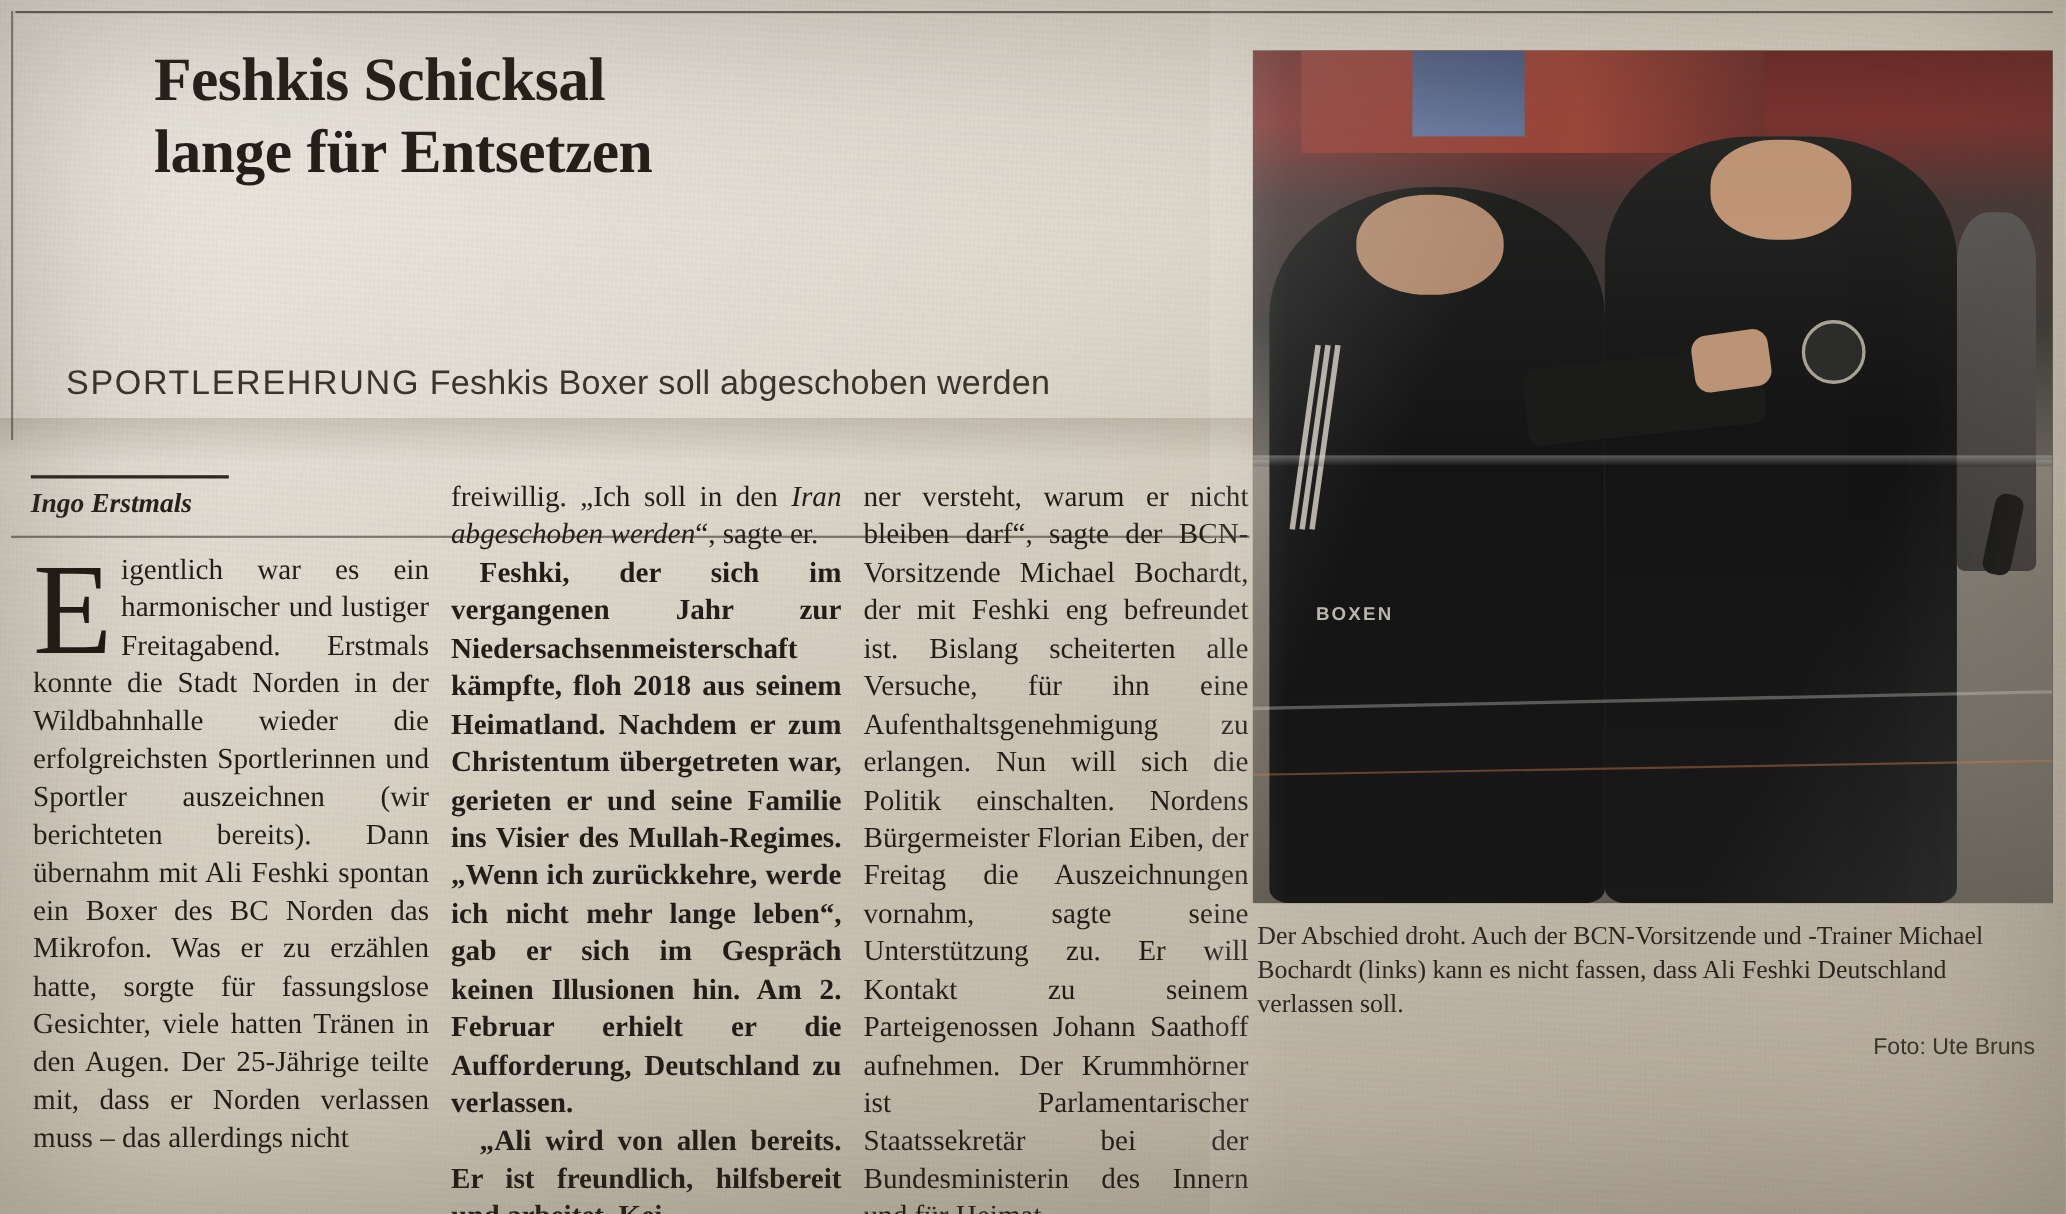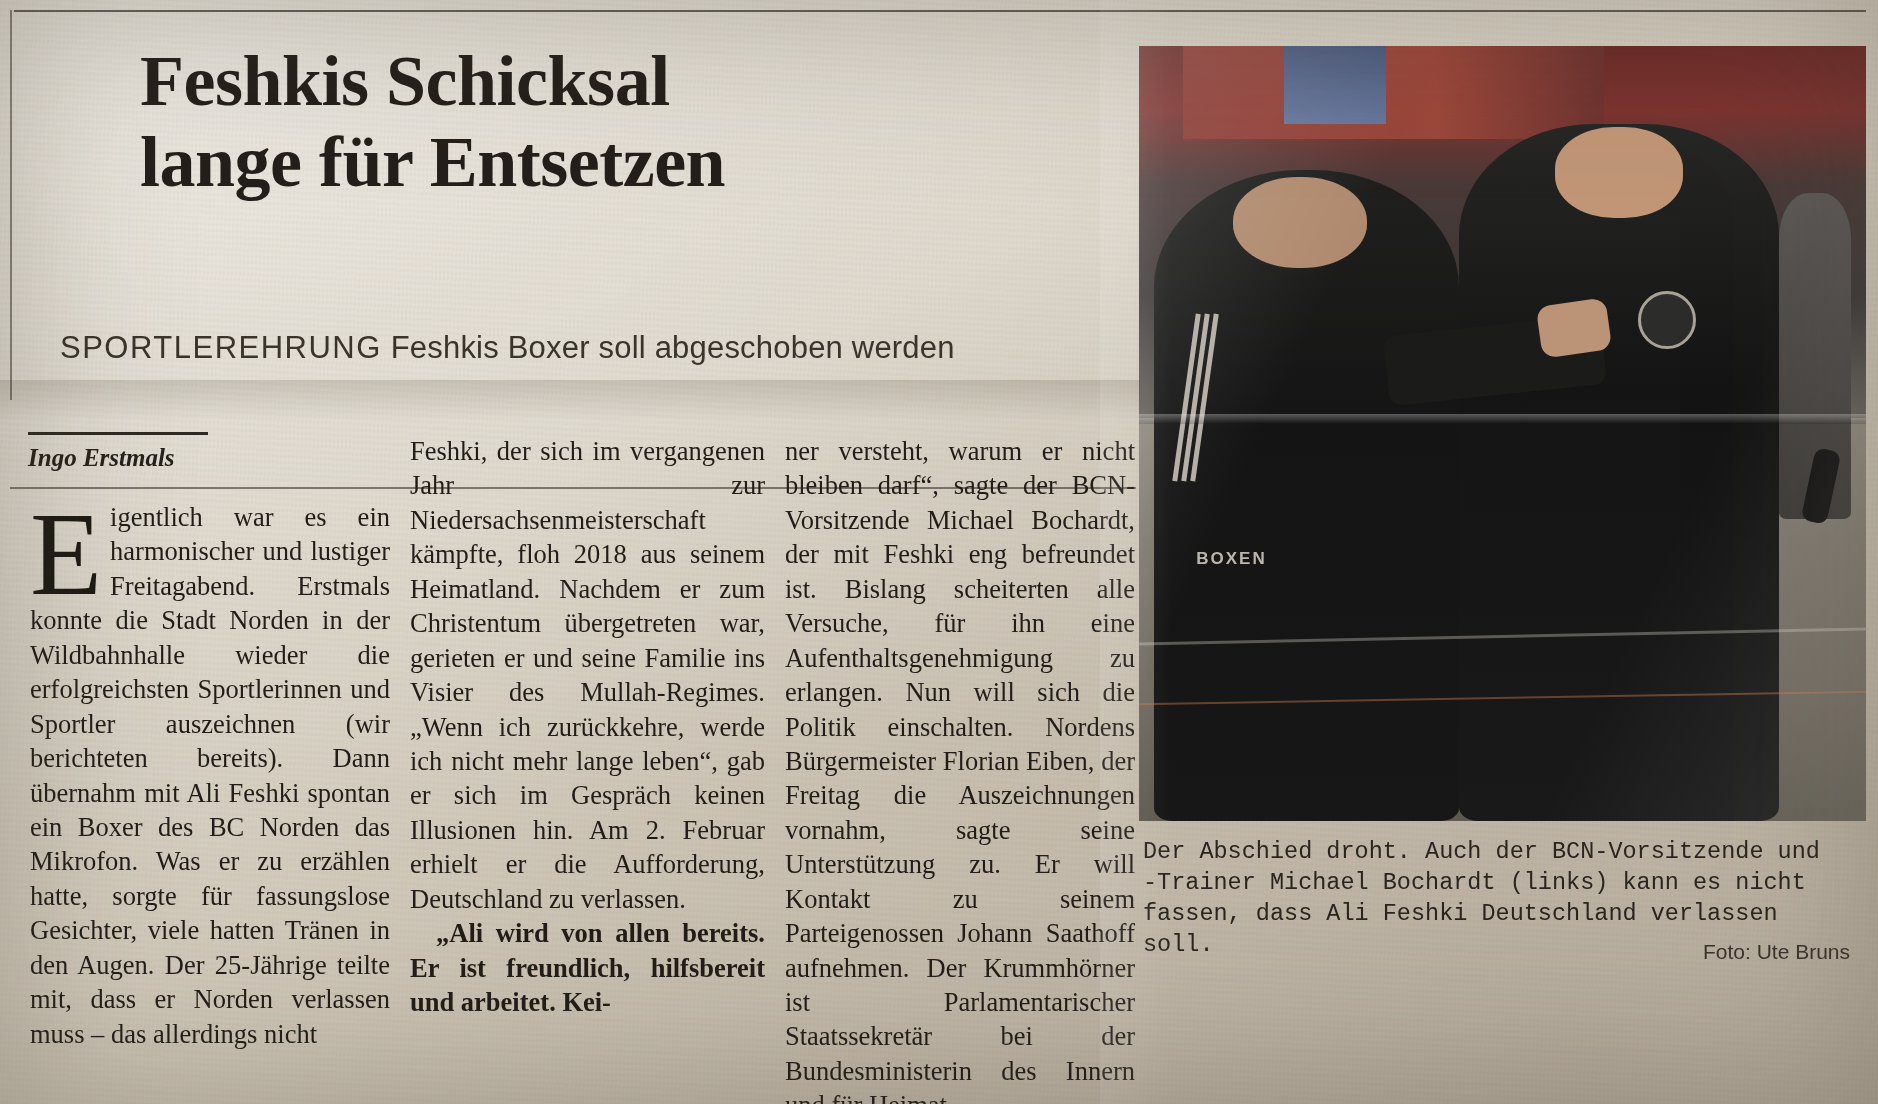--- a/index.html
+++ b/index.html
@@ -35,21 +35,21 @@
   }
   .left-edge{
     position:absolute;left:10px;top:10px;width:2px;height:390px;background:#3a342c;opacity:.55;
   }
 
   
   .headline{
     position:absolute;left:140px;top:46px;width:1000px;
     font-family:"Liberation Serif", serif;
     font-weight:700;
-    font-size:72px;
+    font-size:56px;
     line-height:0.98;
     color:#241f1a;
     letter-spacing:-0.5px;
   }
   .headline .l2{display:block;margin-top:10px;}
 
   .kicker{
     position:absolute;left:60px;top:330px;width:1120px;
     font-family:"Liberation Sans", sans-serif;
     font-size:31px;
@@ -196,21 +196,21 @@
     background:linear-gradient(180deg,rgba(255,255,255,.30),rgba(0,0,0,.18));
   }
   .ph-sheen{
     position:absolute;inset:0;
     background:linear-gradient(115deg,rgba(255,255,255,.16) 0%,rgba(255,255,255,0) 28%,rgba(255,255,255,0) 70%,rgba(255,255,255,.10) 100%);
     pointer-events:none;
   }
 
   .caption{
     position:absolute;left:1143px;top:836px;width:700px;
-    font-family:Liberation Mono, monospace;
+    font-family:Liberation Serif, serif;
     font-size:23.5px;line-height:1.32;color:#2a251f;
   }
   .credit{
     position:absolute;right:28px;top:940px;
     font-family:"Liberation Sans", sans-serif;
     font-size:21px;color:#3a342c;
   }
 
   
   .smudge1{
@@ -254,20 +254,23 @@
   <div class="byline">Ingo Erstmals</div>
   <div class="mid-rule"></div>
 
   <div class="col" id="col1">
     <p>
       <span class="dropcap">E</span><span>igentlich war es ein harmonischer und lustiger Freitagabend. Erstmals konnte die Stadt Norden in der Wildbahnhalle wieder die erfolgreichsten Sportlerinnen und Sportler auszeichnen (wir berichteten bereits). Dann übernahm mit Ali Feshki spontan ein Boxer des BC Norden das Mikrofon. Was er zu erzählen hatte, sorgte für fassungslose Gesichter, viele hatten Tränen in den Augen. Der 25-Jährige teilte mit, dass er Norden verlassen muss – das allerdings nicht</span>
     </p>
   </div>
 
   <div class="col" id="col2">
+    <p>
+      <span>freiwillig. „Ich soll in den </span><span class="ital">Iran abgeschoben werden</span><span>“, sagte er.</span>
+    </p>
     <p>Feshki, der sich im vergangenen Jahr zur Niedersachsenmeisterschaft kämpfte, floh 2018 aus seinem Heimatland. Nachdem er zum Christentum übergetreten war, gerieten er und seine Familie ins Visier des Mullah-Regimes. „Wenn ich zurückkehre, werde ich nicht mehr lange leben“, gab er sich im Gespräch keinen Illusionen hin. Am 2. Februar erhielt er die Aufforderung, Deutschland zu verlassen.</p>
     <p>„Ali wird von allen bereits. Er ist freundlich, hilfsbereit und arbeitet. Kei-</p>
   </div>
 
   <div class="col" id="col3">
     <p>ner versteht, warum er nicht bleiben darf“, sagte der BCN-Vorsitzende Michael Bochardt, der mit Feshki eng befreundet ist. Bislang scheiterten alle Versuche, für ihn eine Aufenthaltsgenehmigung zu erlangen. Nun will sich die Politik einschalten. Nordens Bürgermeister Florian Eiben, der Freitag die Auszeichnungen vornahm, sagte seine Unterstützung zu. Er will Kontakt zu seinem Parteigenossen Johann Saathoff aufnehmen. Der Krummhörner ist Parlamentarischer Staatssekretär bei der Bundesministerin des Innern und für Heimat.</p>
 
   </div>
 
   <div class="photo">

